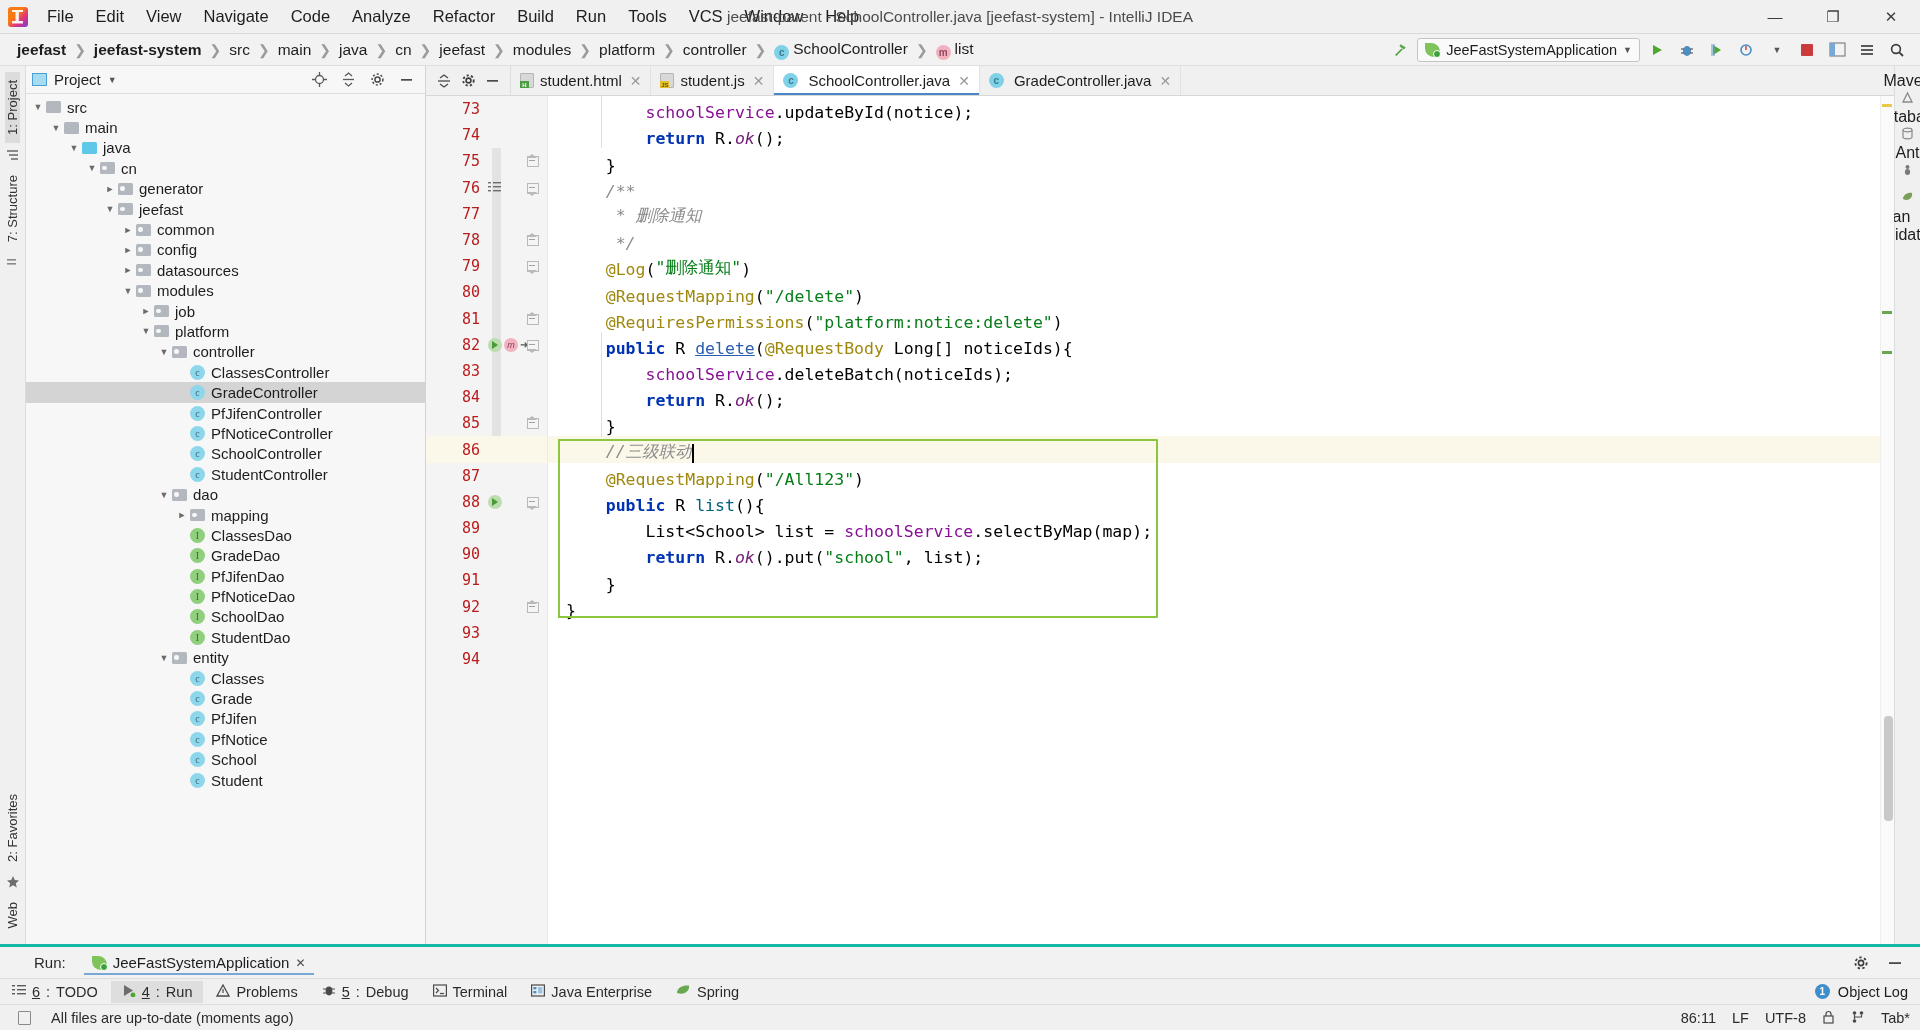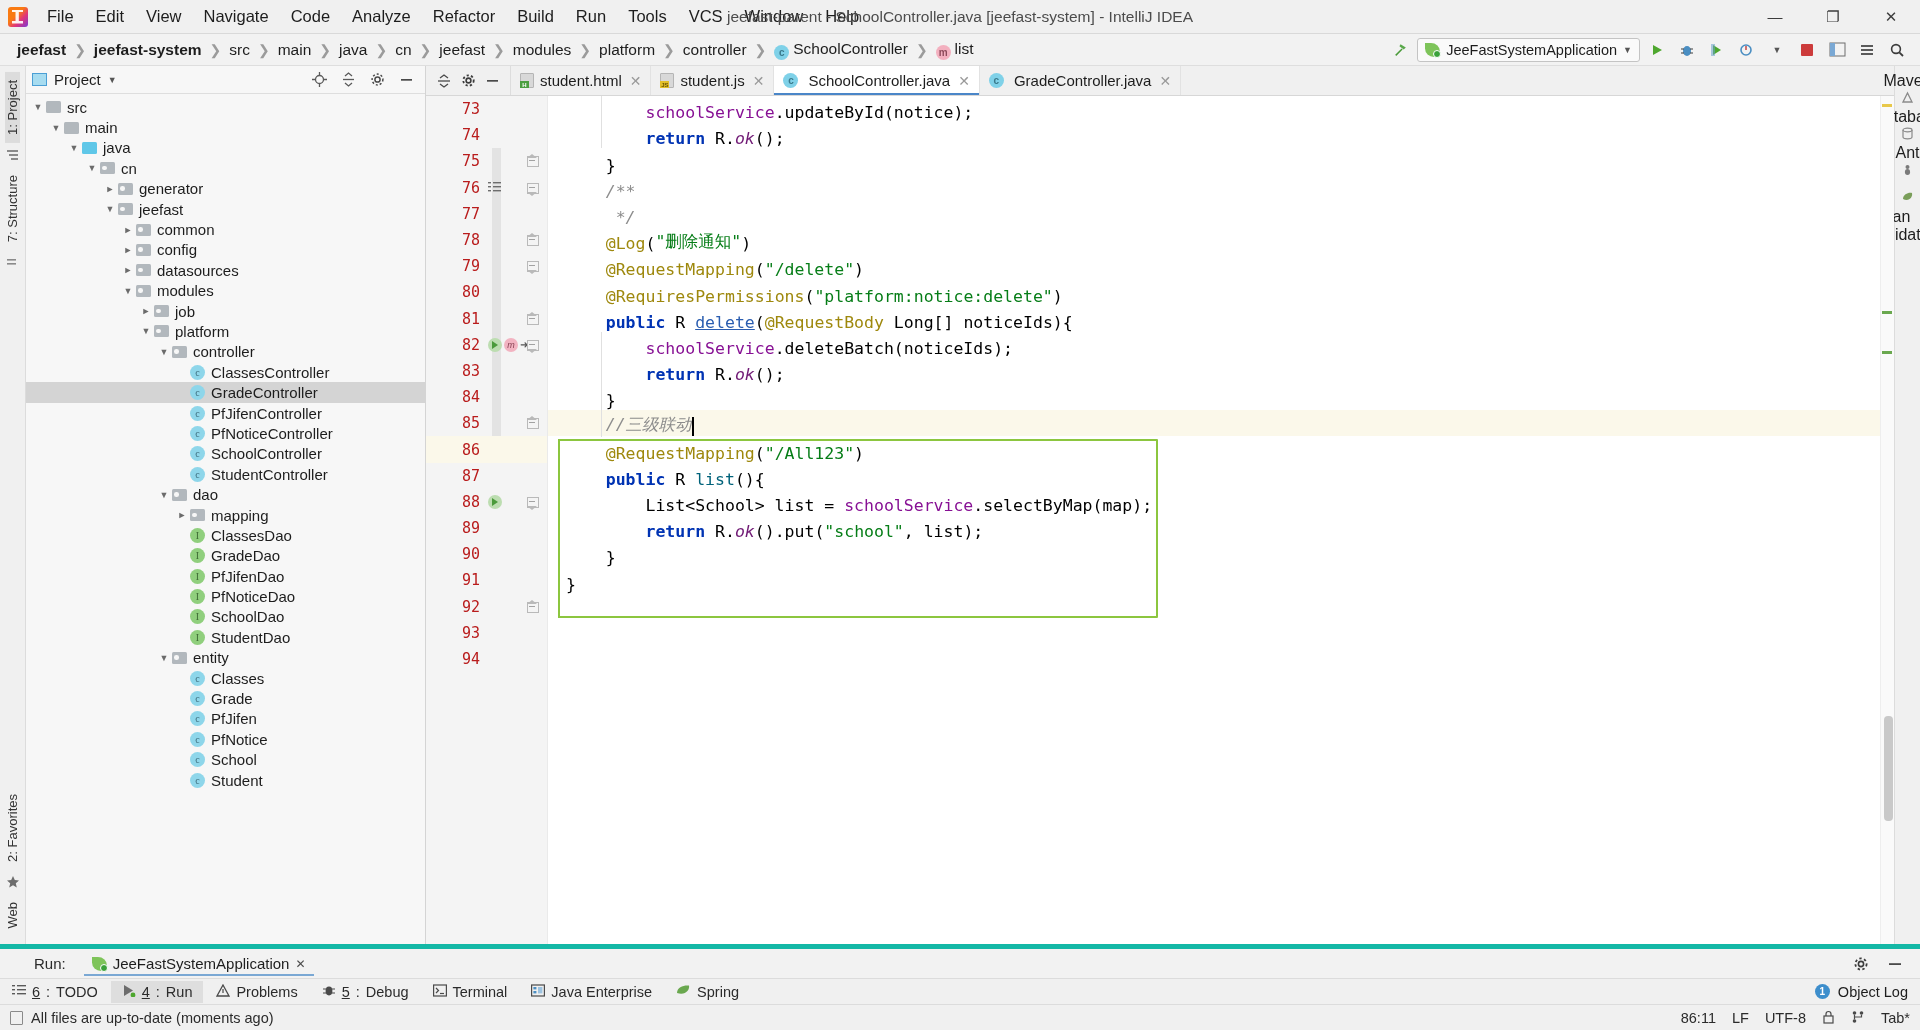--- a/index.html
+++ b/index.html
@@ -223,21 +223,21 @@
   .mth-i { color: #701a75; font-style: italic; }
   .def { color: #000; }
   .ul { text-decoration: underline; color: #2a5db0; }
 
   
   .markers { width: 14px; background: #fafafa; flex: none; position: relative; border-left: 1px solid #eee; }
   .mk { position: absolute; right: 2px; width: 10px; height: 3px; }
   .scroll-v { position:absolute; right: 1px; width: 9px; background: #c9c9c9; border-radius: 4px; }
 
   
-  .runpanel { height: 34px; background: #f2f2f2; border-top: 5px solid #14b8a6; display:flex; align-items:center; flex:none; }
+  .runpanel { height: 34px; background: #f2f2f2; border-top: 3px solid #14b8a6; display:flex; align-items:center; flex:none; }
   .runpanel .lbl { font-size: 15px; padding-left: 34px; color: #2b2b2b; }
   .runtab {
     display:flex; align-items:center; gap:6px; margin-left: 18px; padding: 4px 8px;
     font-size: 15px; box-shadow: inset 0 -2px 0 #7aa8d4;
   }
   .runpanel .right { margin-left: auto; display: flex; gap: 8px; padding-right: 12px; }
 
   
   .twbar {
     height: 26px; background: #f0f0f0; border-top: 1px solid #dcdcdc; display: flex; align-items: center;
@@ -250,21 +250,21 @@
   .evt-badge {
     width: 15px; height: 15px; border-radius: 50%; background: #3d8ecc; color:#fff;
     font-size: 10px; display:flex; align-items:center; justify-content:center; font-weight:bold;
   }
 
   
   .statusbar {
     height: 26px; background: #f0f0f0; border-top: 1px solid #dcdcdc; display:flex; align-items:center;
     flex: none; font-size: 14.5px; color: #2b2b2b;
   }
-  .statusbar .left { display:flex; align-items:center; gap:8px; padding-left: 10px; }
+  .statusbar .left { display:flex; align-items:center; gap:20px; padding-left: 18px; }
   .statusbar .right { margin-left:auto; display:flex; align-items:center; gap:16px; padding-right: 10px; }
   .doc-ico { width: 13px; height: 14px; border: 1px solid #8a8a8a; border-radius: 1px; }
 
   
   .gly { font-size: 14px; color: #4a4a4a; line-height: 1; }
   .gly.sm { font-size: 12px; }
 </style>
 </head>
 <body>
 
@@ -803,20 +803,21 @@
             <div class="gline">
               <span class="gnum">94</span>
               <span class="gmark"></span>
             </div>
           </div>
         <div class="codearea" id="codearea">
             <div class="cline"><span class="def">        </span><span class="fld">schoolService</span><span class="def">.updateById(notice);</span></div>
             <div class="cline"><span class="def">        </span><span class="kw">return</span><span class="def"> R.</span><span class="mth-i">ok</span><span class="def">();</span></div>
             <div class="cline"><span class="def">    }</span></div>
             <div class="cline"><span class="cmt">    /**</span></div>
+            <div class="cline"><span class="cmt">     * 删除通知</span></div>
             <div class="cline"><span class="cmt">     */</span></div>
             <div class="cline"><span class="def">    </span><span class="ann">@Log</span><span class="def">(</span><span class="str">"删除通知"</span><span class="def">)</span></div>
             <div class="cline"><span class="def">    </span><span class="ann">@RequestMapping</span><span class="def">(</span><span class="str">"/delete"</span><span class="def">)</span></div>
             <div class="cline"><span class="def">    </span><span class="ann">@RequiresPermissions</span><span class="def">(</span><span class="str">"platform:notice:delete"</span><span class="def">)</span></div>
             <div class="cline"><span class="def">    </span><span class="kw">public</span><span class="def"> R </span><span class="ul">delete</span><span class="def">(</span><span class="ann">@RequestBody</span><span class="def"> Long[] noticeIds){</span></div>
             <div class="cline"><span class="def">        </span><span class="fld">schoolService</span><span class="def">.deleteBatch(noticeIds);</span></div>
             <div class="cline"><span class="def">        </span><span class="kw">return</span><span class="def"> R.</span><span class="mth-i">ok</span><span class="def">();</span></div>
             <div class="cline"><span class="def">    }</span></div>
             <div class="cline hl"><span class="cmt">    //三级联动</span><span style="display: inline-block; width: 2px; height: 19px; background: rgb(0, 0, 0); vertical-align: -4px;"></span></div>
             <div class="cline"><span class="def">    </span><span class="ann">@RequestMapping</span><span class="def">(</span><span class="str">"/All123"</span><span class="def">)</span></div>

